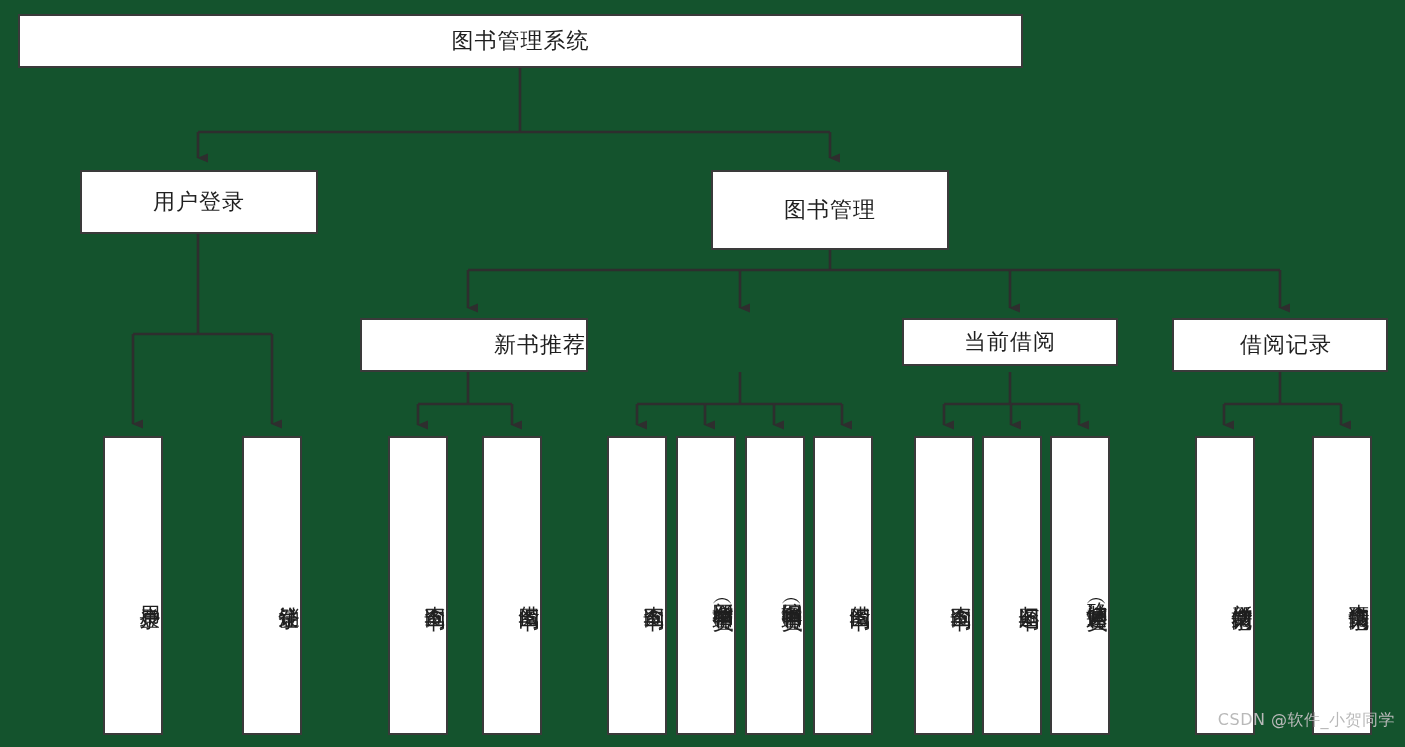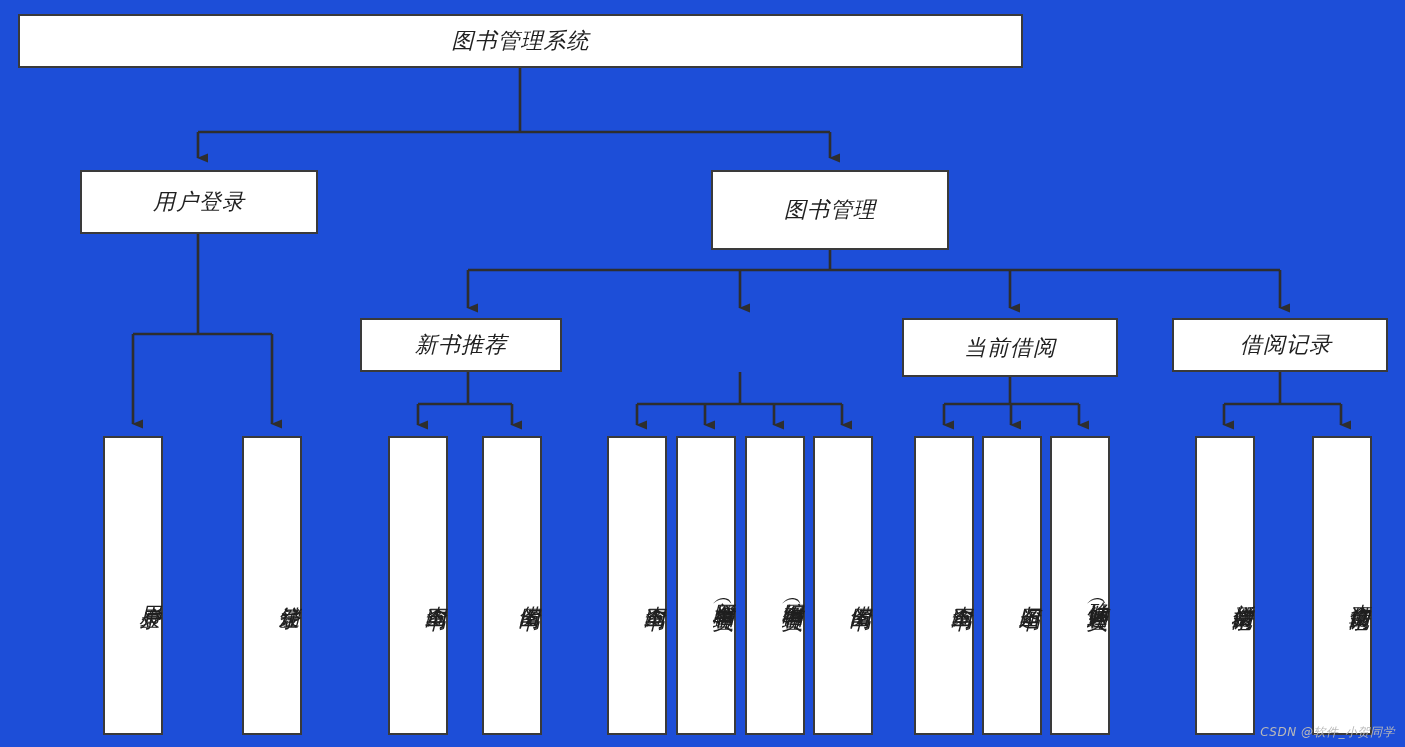--- a/index.html
+++ b/index.html
@@ -9,23 +9,22 @@
     background: #ffffff;
   }
   body {
     font-family: "DejaVu Sans", "Liberation Sans", sans-serif;
     color: #1a1a1a;
   }
   #canvas {
     position: relative;
     width: 1405px;
     height: 747px;
-    background: #1d4ed8;
+    background: #14532d;
     overflow: hidden;
-    font-style: italic;
   }
   #wires {
     position: absolute;
     left: 0;
     top: 0;
     width: 1405px;
     height: 747px;
     pointer-events: none;
   }
   .node {
@@ -55,22 +54,22 @@
     justify-content: center;
   }
   .node.vert .lbl {
     writing-mode: vertical-rl;
     text-orientation: upright;
     white-space: normal;
   }
   .watermark {
     position: absolute;
     right: 10px;
-    bottom: 6px;
-    font-size: 12px;
+    bottom: 16px;
+    font-size: 16px;
     color: #b9b9b9;
     letter-spacing: 0.5px;
     z-index: 5;
     white-space: nowrap;
   }
 </style>
 </head>
 <body>
 
 <div id="canvas">
@@ -129,24 +128,24 @@
     <span class="lbl">图书管理系统</span>
   </div>
 
   <div class="node horiz" style="left:80px; top:170px; width:238px; height:64px;">
     <span class="lbl">用户登录</span>
   </div>
   <div class="node horiz" style="left:711px; top:170px; width:238px; height:80px;">
     <span class="lbl">图书管理</span>
   </div>
 
-  <div class="node horiz" style="left:360px; top:318px; width:202px; height:54px;">
+  <div class="node horiz" style="left:360px; top:318px; width:228px; height:54px;justify-content:flex-end;">
     <span class="lbl">新书推荐</span>
   </div>
-  <div class="node horiz" style="left:902px; top:318px; width:216px; height:59px;">
+  <div class="node horiz" style="left:902px; top:318px; width:216px; height:48px;">
     <span class="lbl">当前借阅</span>
   </div>
   <div class="node horiz" style="left:1172px; top:318px; width:216px; height:54px;padding-left:12px;">
     <span class="lbl">借阅记录</span>
   </div>
 
   <div class="node vert" style="left:103px; top:436px; width:60px; height:299px;">
     <span class="lbl">用户登录</span>
   </div>
   <div class="node vert" style="left:242px; top:436px; width:60px; height:299px;">

